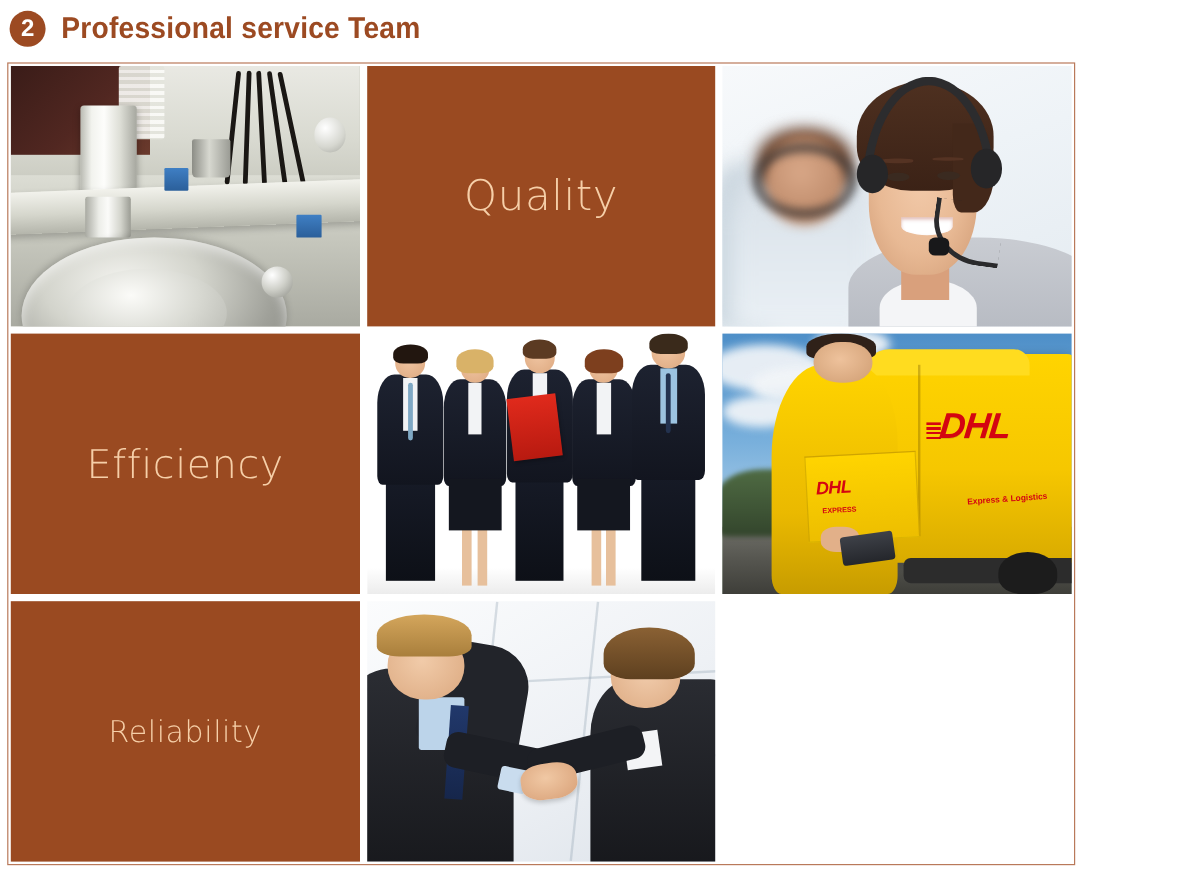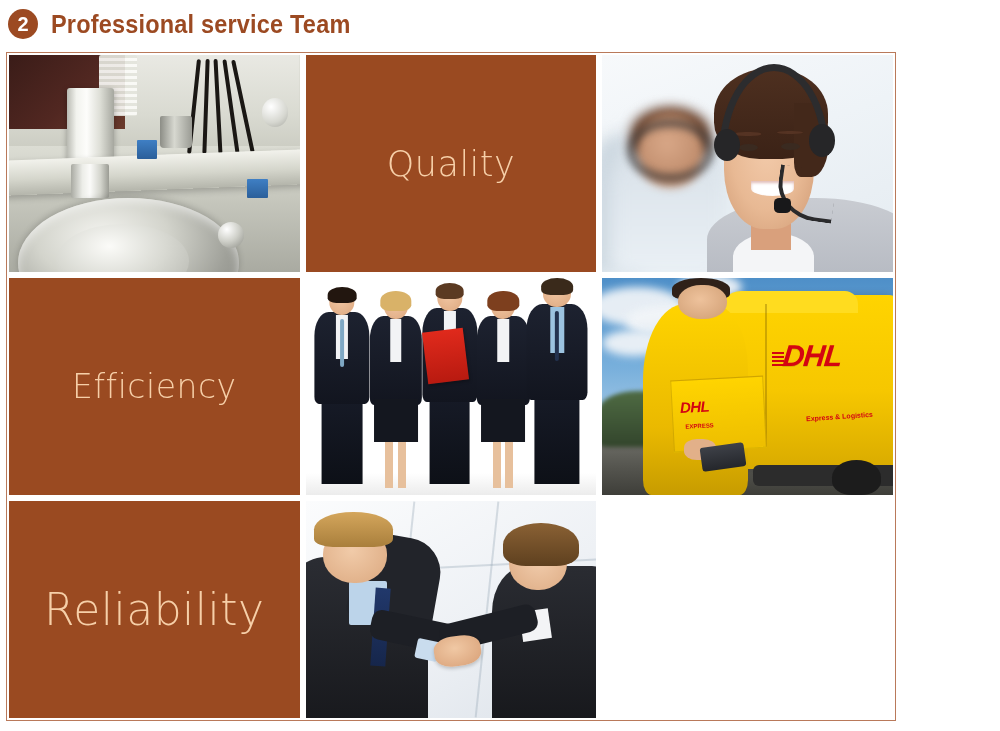--- a/index.html
+++ b/index.html
@@ -66,21 +66,21 @@
   }
   .tile-text .label {
     color: #f6cfa8;
     font-family: "DejaVu Sans", sans-serif;
     font-weight: 300;
     font-size: 33px;
     letter-spacing: .5px;
     white-space: nowrap;
   }
   .tile-text.quality .label { font-size: 35px; }
-  .tile-text.reliability .label { font-size: 44px; }
+  .tile-text.reliability .label { font-size: 25px; }
 
   
   .ph-machine { background: #cfd0c6; }
   .ph-machine .mdark {
     position: absolute; left: 0; top: 0; width: 40%; height: 34%;
     background: linear-gradient(135deg,#3a1c18 0%,#512721 55%,#6a3a2c 100%);
   }
   .ph-machine .mwall {
     position: absolute; left: 0; top: 0; width: 100%; height: 46%;
     background: linear-gradient(180deg,#e9e9e3 0%,#d9dad1 60%,#c9cac0 100%);

